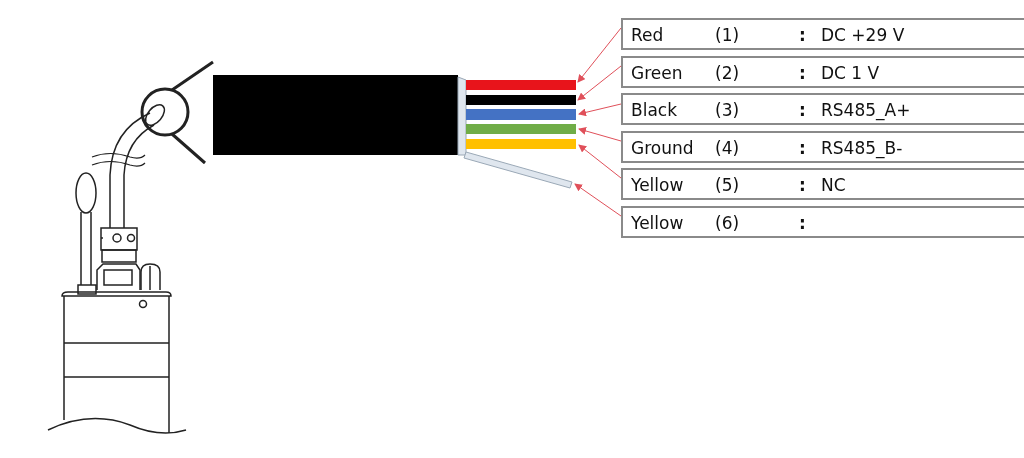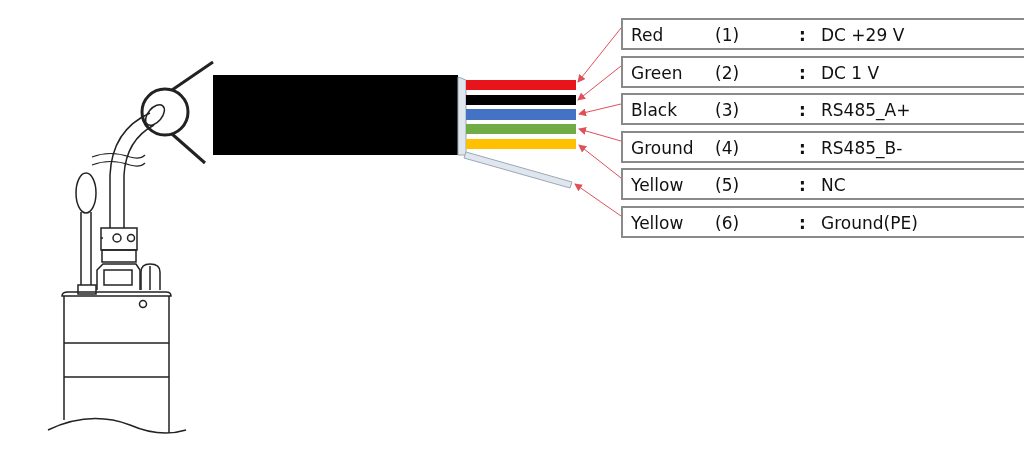--- a/index.html
+++ b/index.html
@@ -104,15 +104,14 @@
   <div class="row">
     <span class="c-color">Yellow</span>
     <span class="c-num">(5)</span>
     <span class="c-colon">:</span>
     <span class="c-func">NC</span>
   </div>
   <div class="row">
     <span class="c-color">Yellow</span>
     <span class="c-num">(6)</span>
     <span class="c-colon">:</span>
-    <span class="c-func">Ground(PE)</span>
   </div>
 </div>
 
 </body></html>

